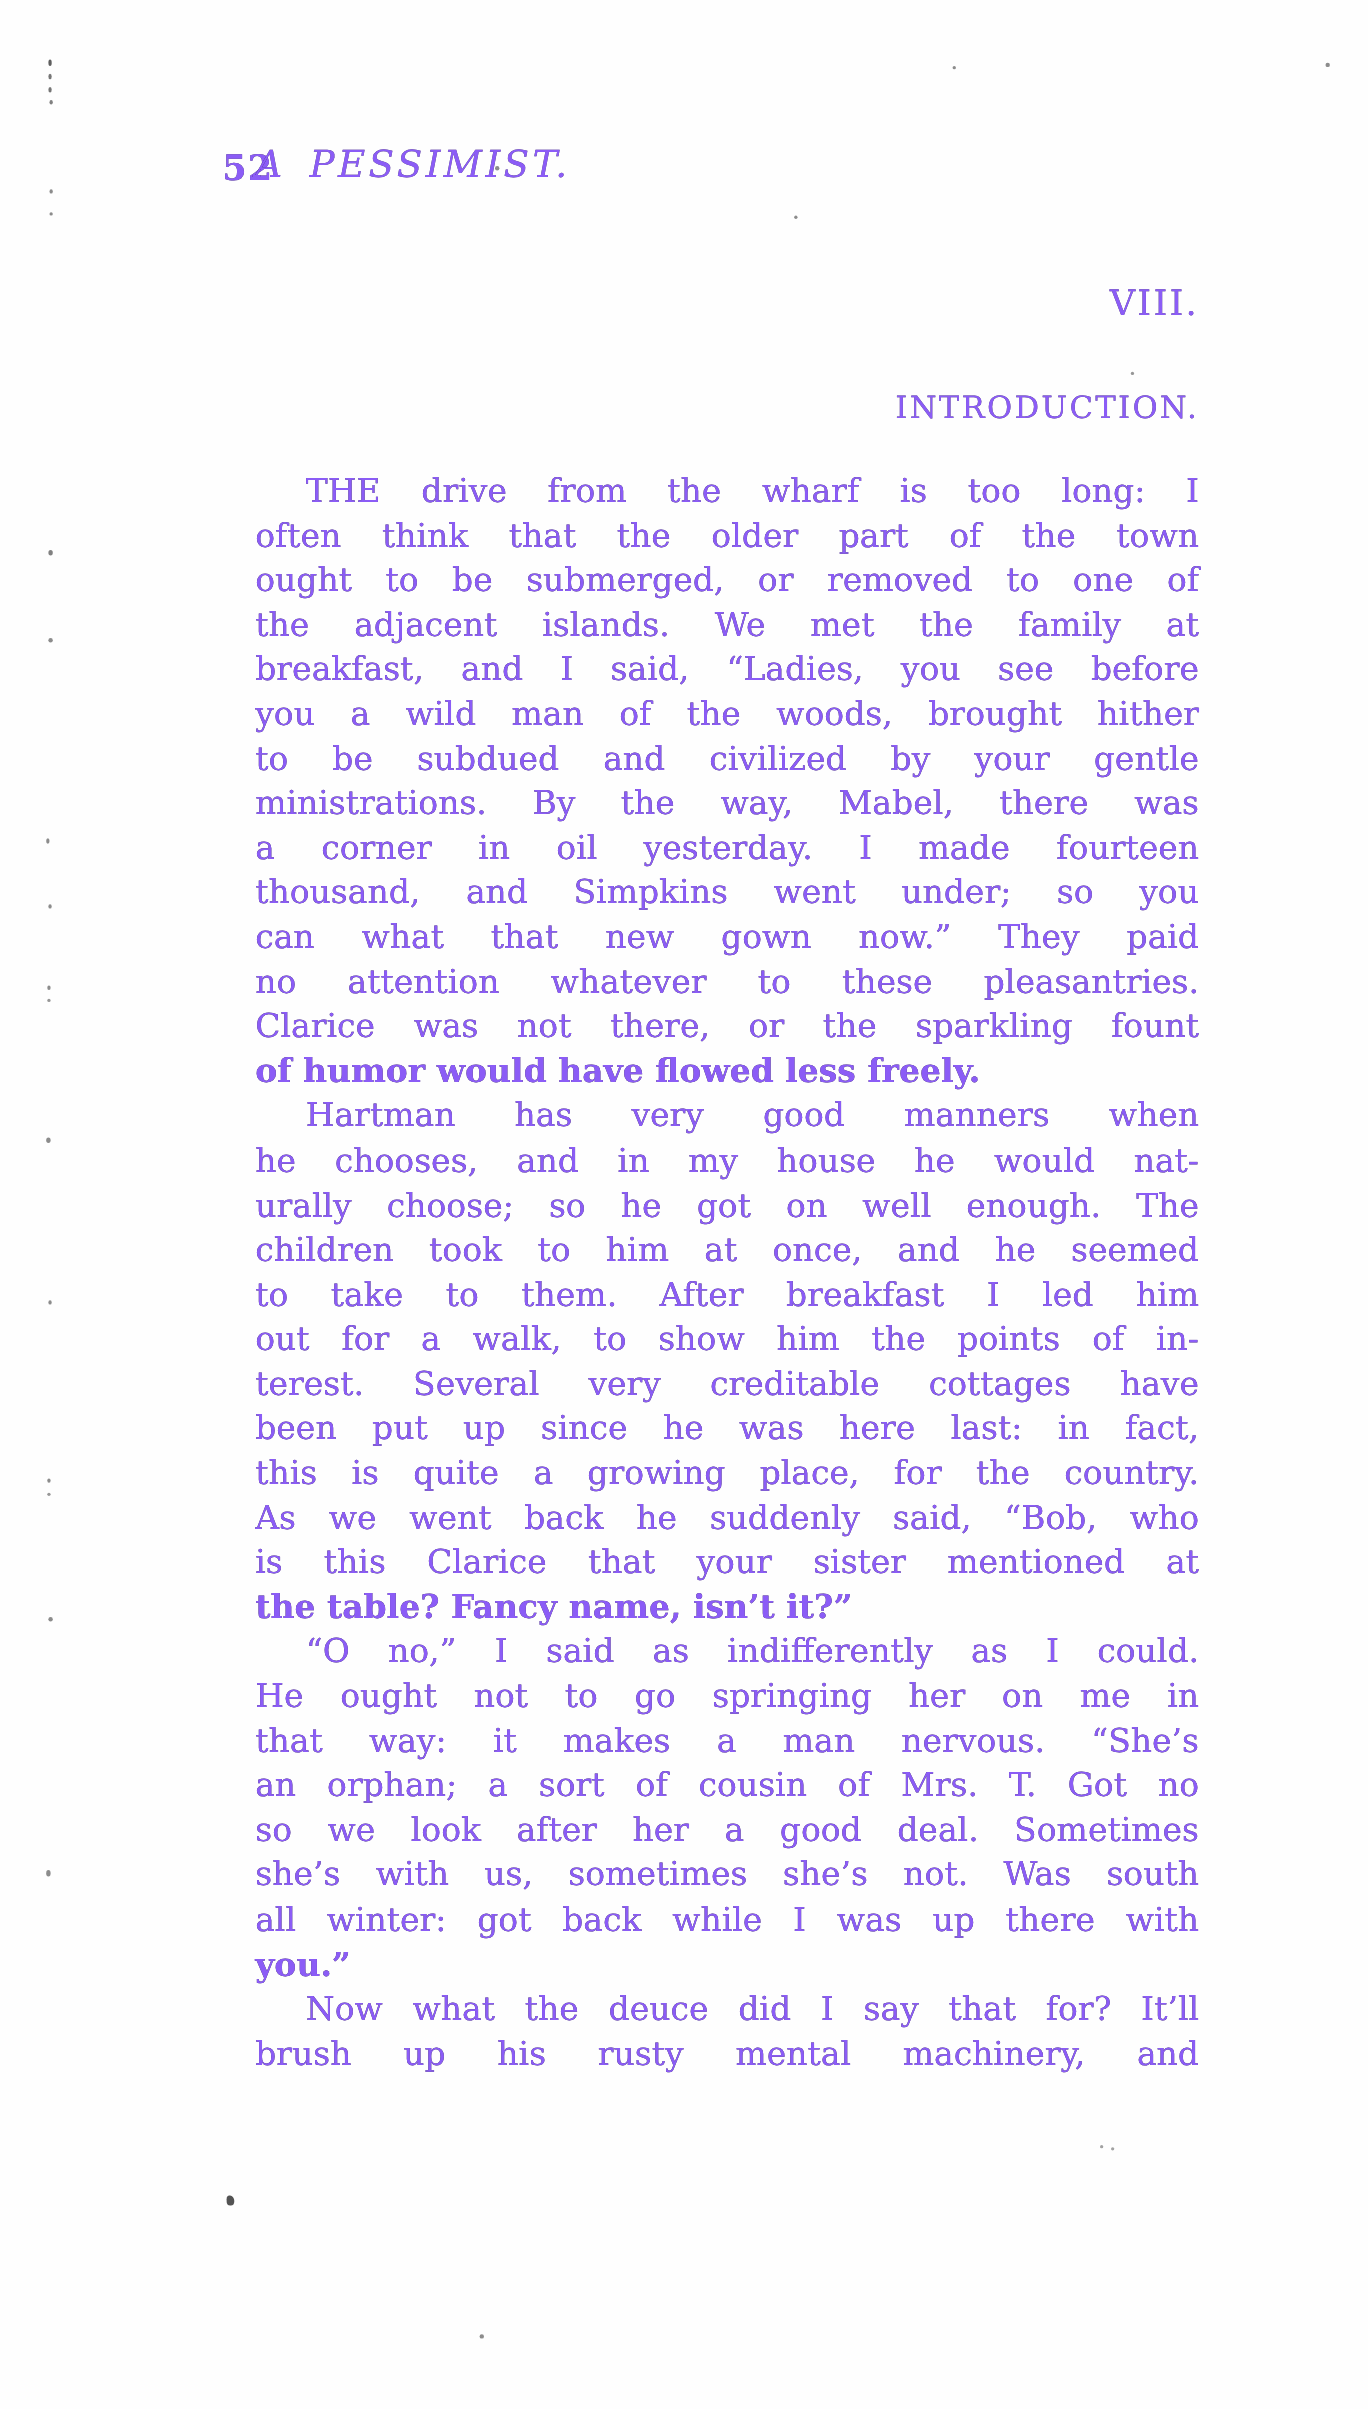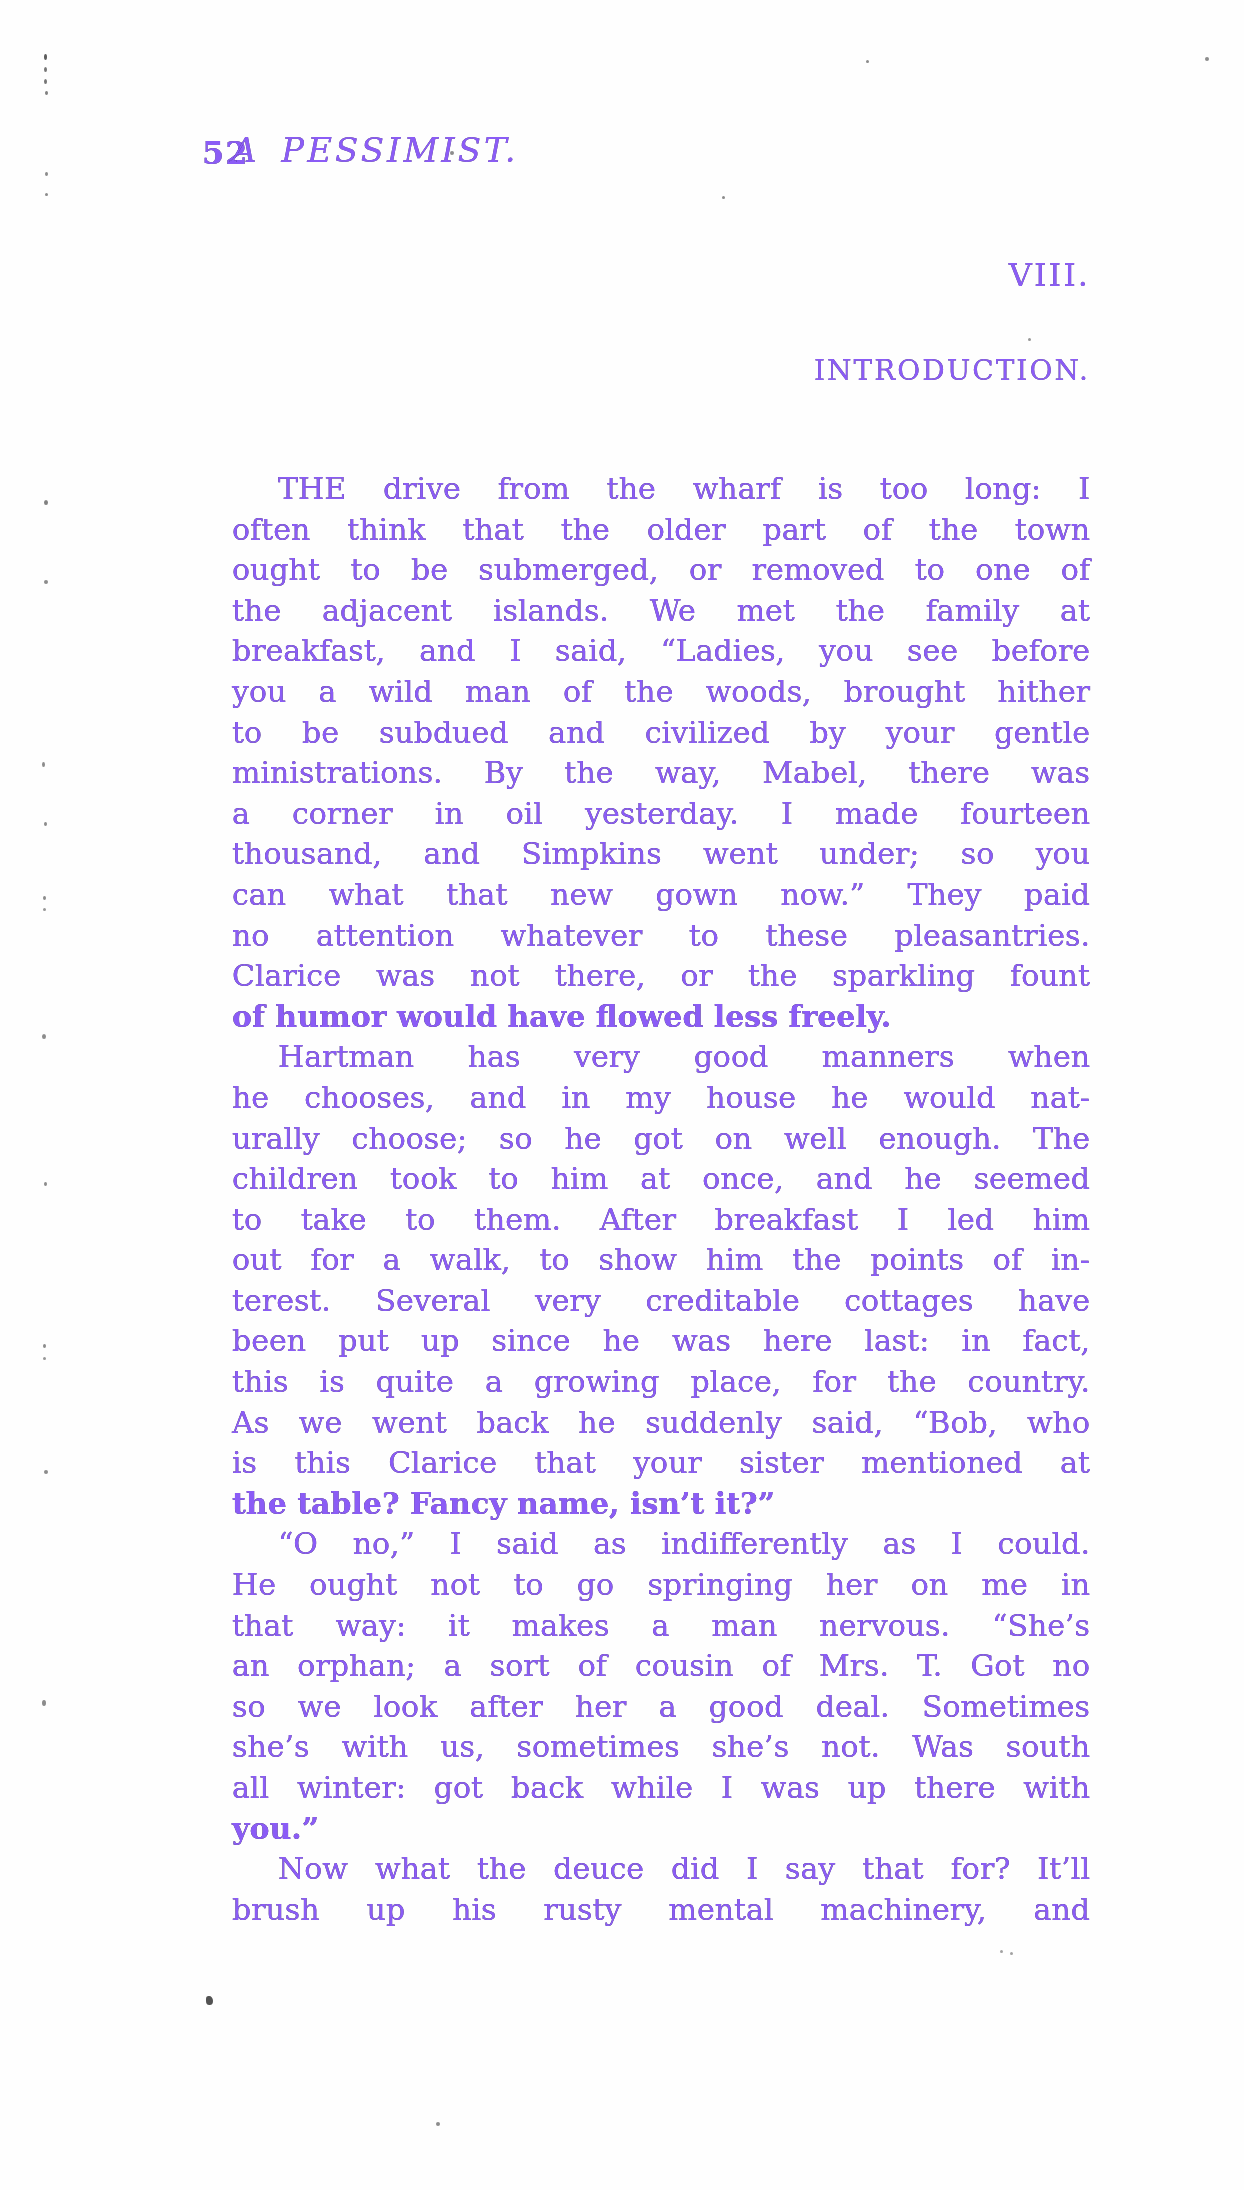--- a/index.html
+++ b/index.html
@@ -31,21 +31,20 @@
   .section{
     position:absolute;left:232px;top:354px;width:858px;
     text-align:right;font-size:28px;letter-spacing:2px;
     text-shadow:0 0 0.5px rgba(0,0,0,.7);
   }
   
   .body-text{
     position:absolute;left:232px;top:427px;width:858px;
     font-size:30px;line-height:40.6px;
     text-shadow:0 0 0.55px rgba(0,0,0,.8);
-    margin-top:42px;
   }
   .para{margin:0;padding:0;}
   .line{
     text-align:justify;
     -moz-text-align-last:justify;
     text-align-last:justify;
   }
   .line.indent{padding-left:46px;}
   .line.endpara{
     -moz-text-align-last:left;

